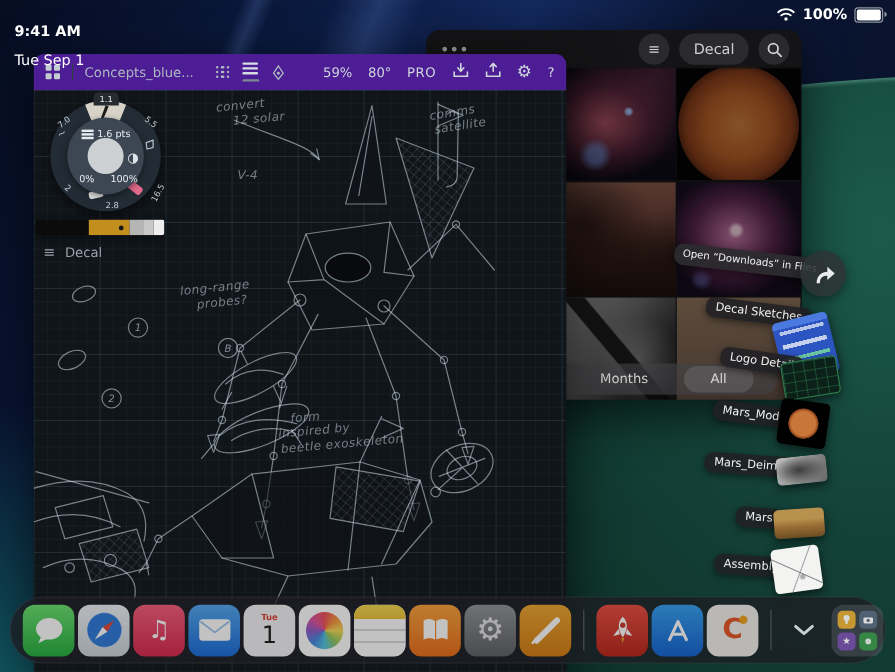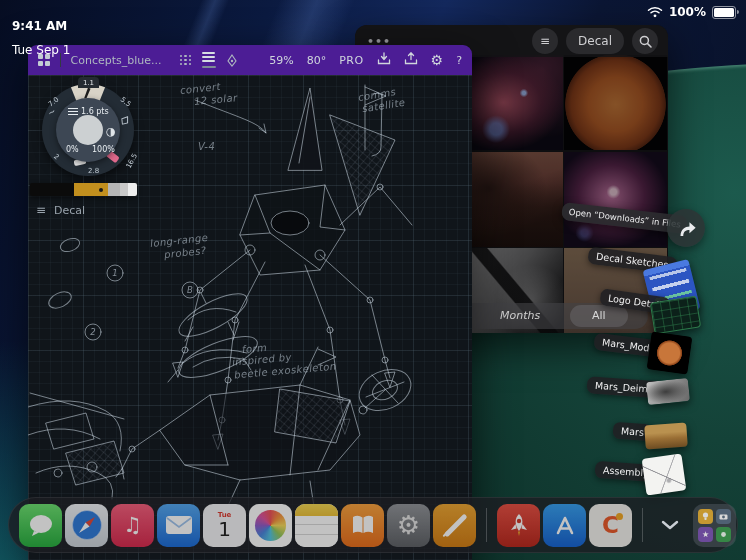--- a/index.html
+++ b/index.html
@@ -197,21 +197,21 @@
         <span class="cbtn">
           <svg width="13" height="13" viewBox="0 0 13 13">
               <circle cx="5.4" cy="5.4" r="4" fill="none" stroke="#cfcfd2" stroke-width="1.5"></circle>
               <line x1="8.6" y1="8.6" x2="12" y2="12" stroke="#cfcfd2" stroke-width="1.5" stroke-linecap="round"></line>
             </svg>
         </span>
       </span>
     </div>
     <div class="seg">
       <span class="segpill"></span>
-      <span style="left:80px;font-style:italic;">Months</span>
+      <span style="left:80px;">Months</span>
       <span style="left:172px;color:#d9d9d9;">All</span>
     </div>
   </div>
 
   <div class="cw">
     <div class="cw-top">
       <span class="tico grid4">
           <i></i>
           <i></i>
           <i></i>

